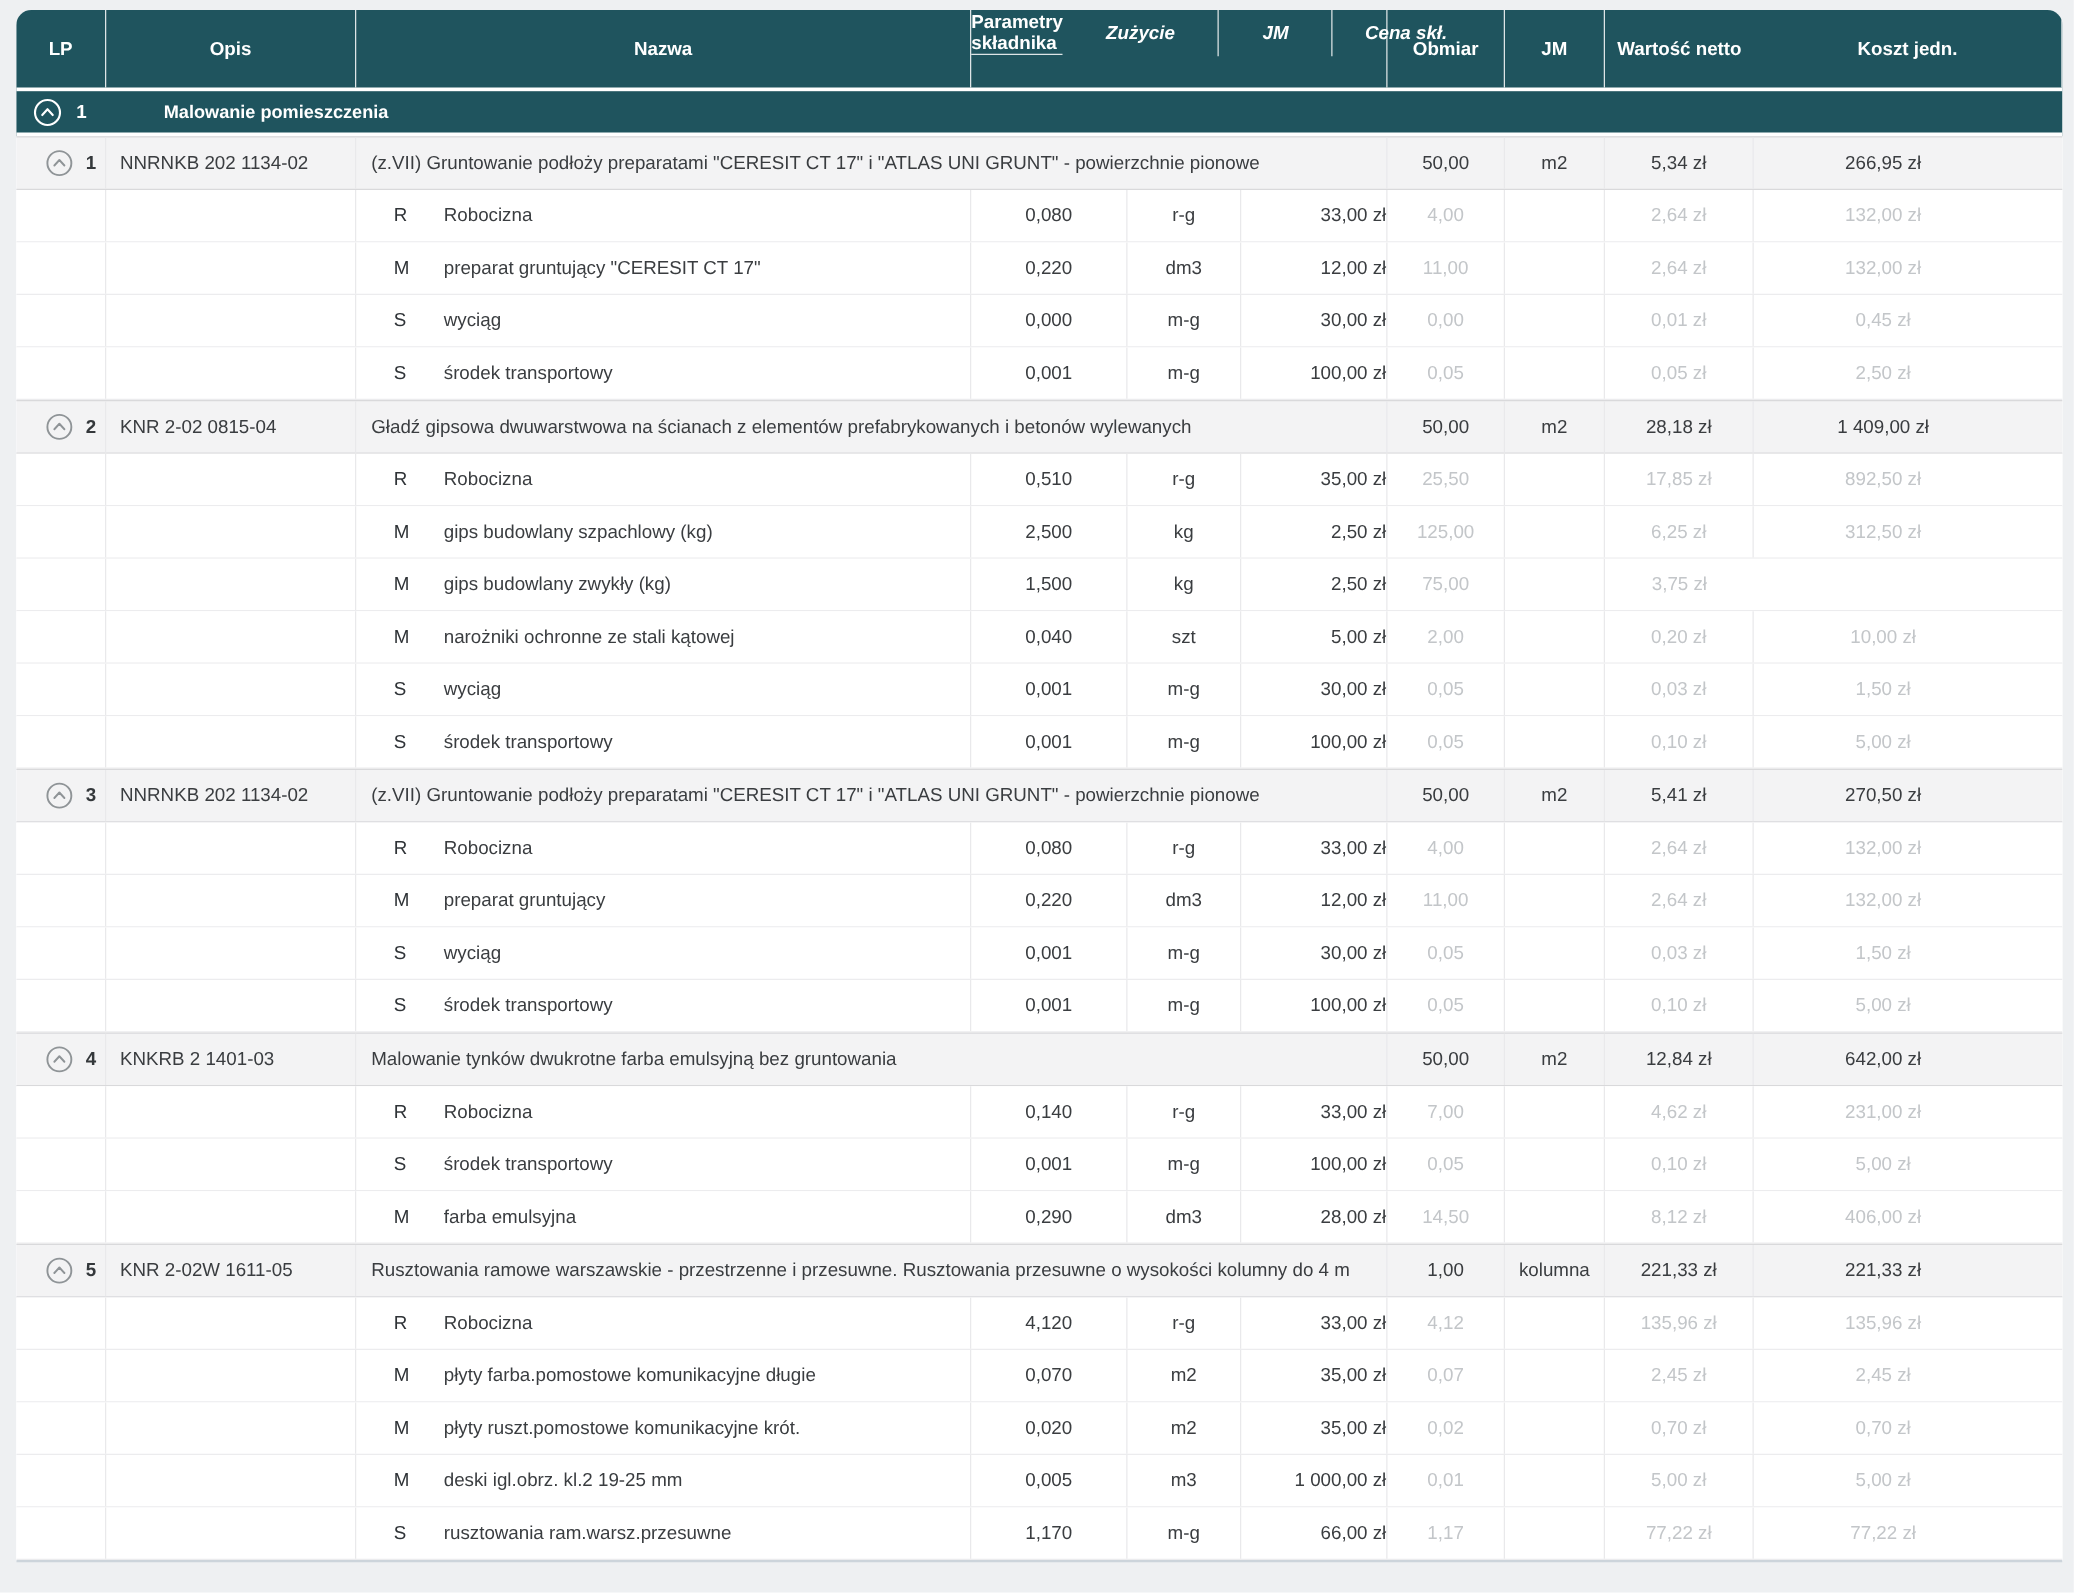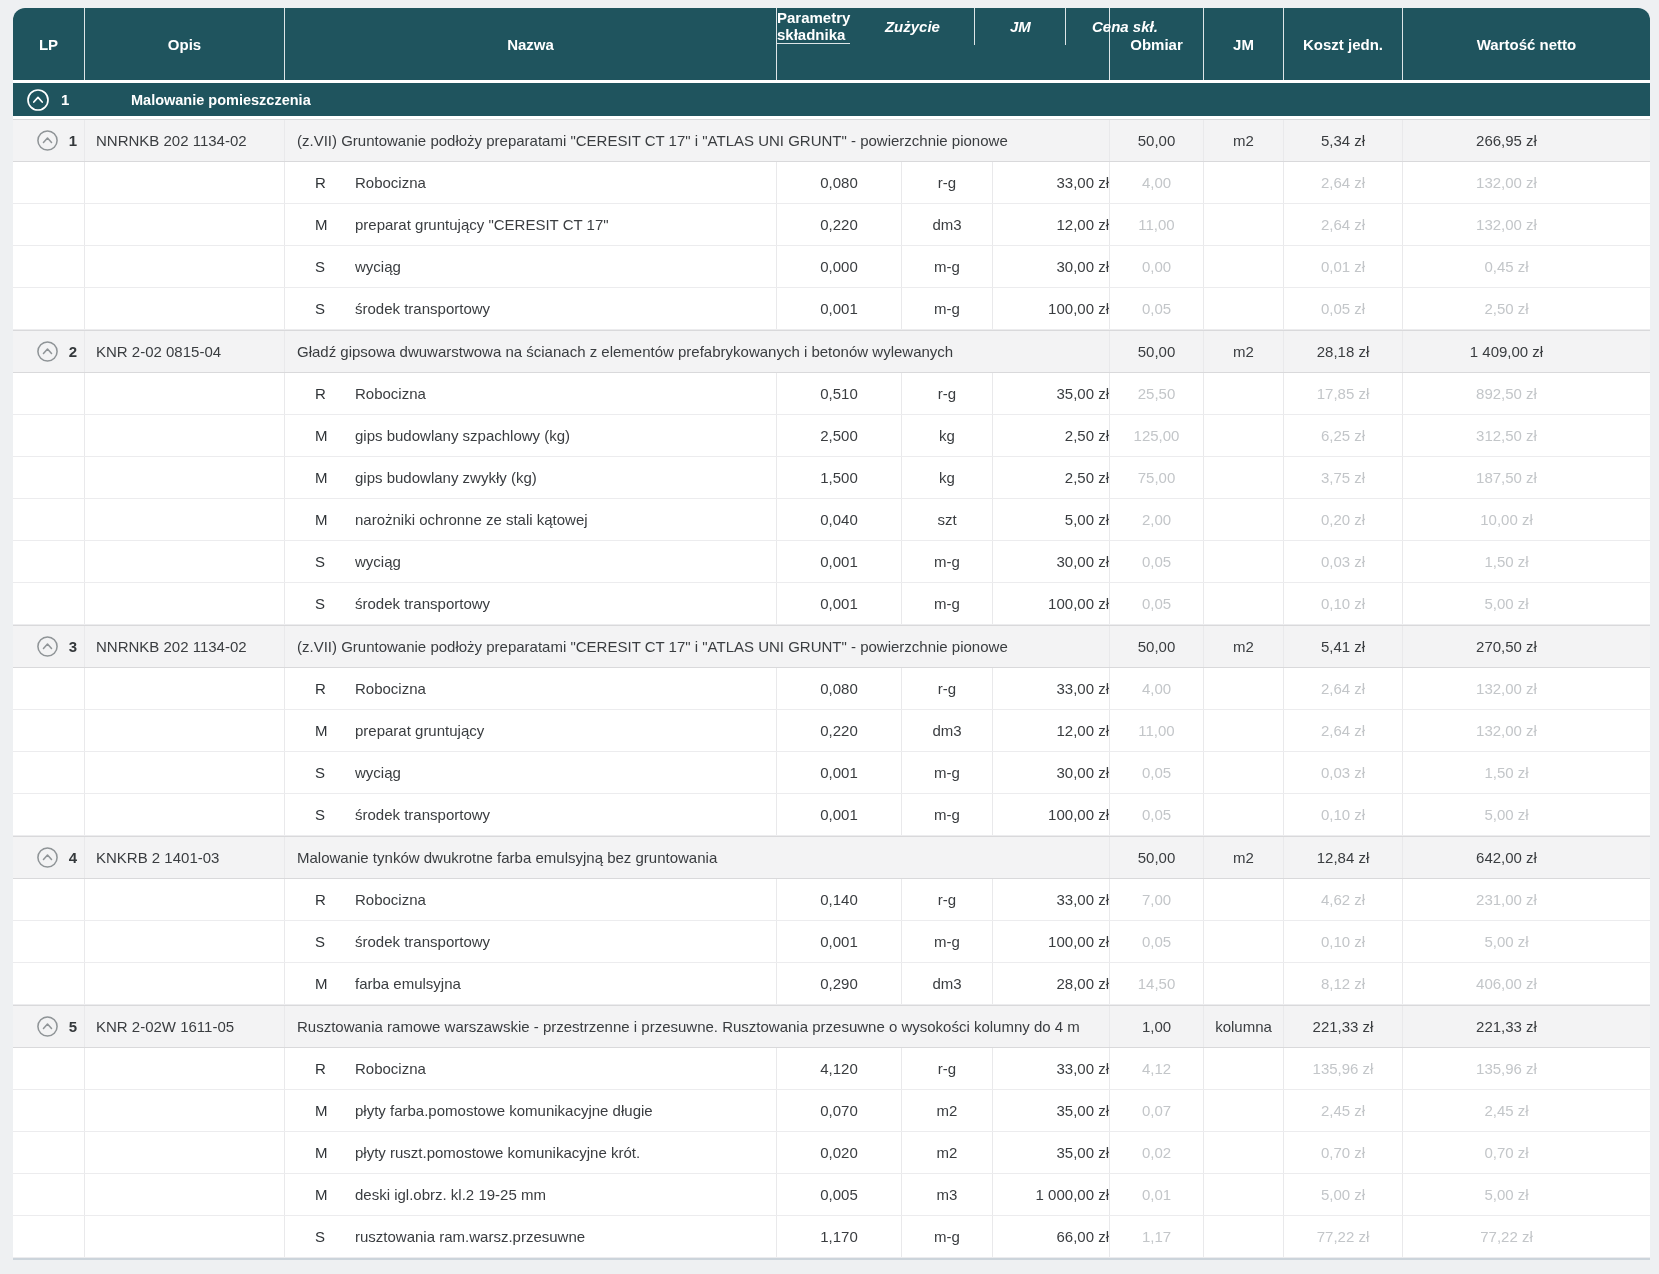--- a/index.html
+++ b/index.html
@@ -23,21 +23,21 @@
     display:grid;
     grid-template-columns:72px 200px 492px 333px 94px 80px 119px 247px;
     background:#1f545e;
     color:#fff;
     font-weight:bold;
     font-size:15px;
     border-bottom:3px solid #fff;
   }
   .th{
     display:flex;align-items:center;justify-content:center;
-    height:72px;
+    height:62px;
     border-right:1.5px solid rgba(255,255,255,.85);
     text-align:center;
   }
   .th.last{border-right:none;}
   .th-group{display:flex;flex-direction:row;border-right:1.5px solid rgba(255,255,255,.85);}
   .th-group-top{
     height:35px;display:flex;align-items:center;justify-content:center;
     border-bottom:1.5px solid rgba(255,255,255,.85);
   }
   .th-group-bottom{display:grid;grid-template-columns:125px 91px 117px;height:37px;}
@@ -106,22 +106,22 @@
     <div class="th-group">
       <div class="th-group-top">Parametry składnika</div>
       <div class="th-group-bottom">
         <div class="th-sub">Zużycie</div>
         <div class="th-sub">JM</div>
         <div class="th-sub">Cena skł.</div>
       </div>
     </div>
     <div class="th">Obmiar</div>
     <div class="th">JM</div>
+    <div class="th last">Wartość netto</div>
     <div class="th">Koszt jedn.</div>
-    <div class="th last">Wartość netto</div>
   </div>
 
   <div class="grouprow">
     <div class="gr-lp">
       <span class="icon-btn">
         <svg width="24" height="24" viewBox="0 0 24 24">
             <circle cx="12" cy="12" r="10" fill="none" stroke="currentColor" stroke-width="1.7"></circle>
             <path d="M7.8 14 12 9.4 16.2 14" fill="none" stroke="currentColor" stroke-width="1.7" stroke-linecap="round" stroke-linejoin="round"></path>
           </svg>
       </span>
@@ -261,21 +261,20 @@
         <div class="cell nazwa-cell comp-nazwa">
           <div class="typ">M</div>
           <div class="">gips budowlany zwykły (kg)</div>
         </div>
         <div class="cell c-center">1,500</div>
         <div class="cell c-center">kg</div>
         <div class="cell c-right">2,50 zł</div>
         <div class="cell c-center muted">75,00</div>
         <div class="cell"></div>
         <div class="cell c-center muted">3,75 zł</div>
-        <div class="cell c-center muted wartosc-cell">187,50 zł</div>
       </div>
       <div class="row">
         <div class="cell"></div>
         <div class="cell"></div>
         <div class="cell nazwa-cell comp-nazwa">
           <div class="typ">M</div>
           <div class="">narożniki ochronne ze stali kątowej</div>
         </div>
         <div class="cell c-center">0,040</div>
         <div class="cell c-center">szt</div>

